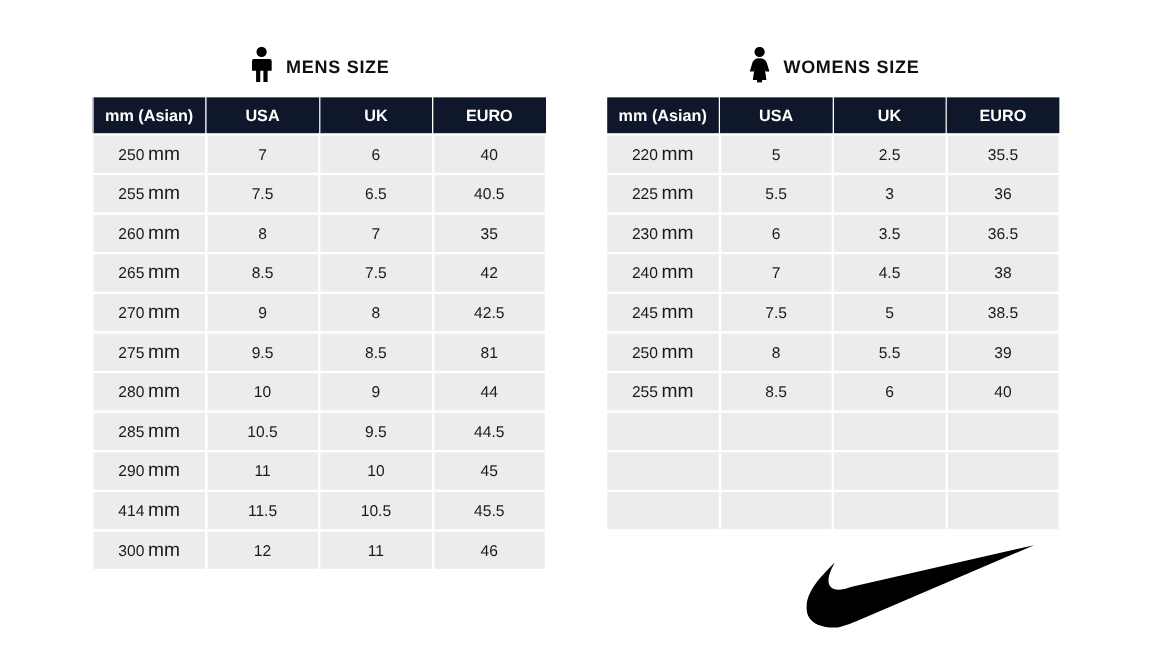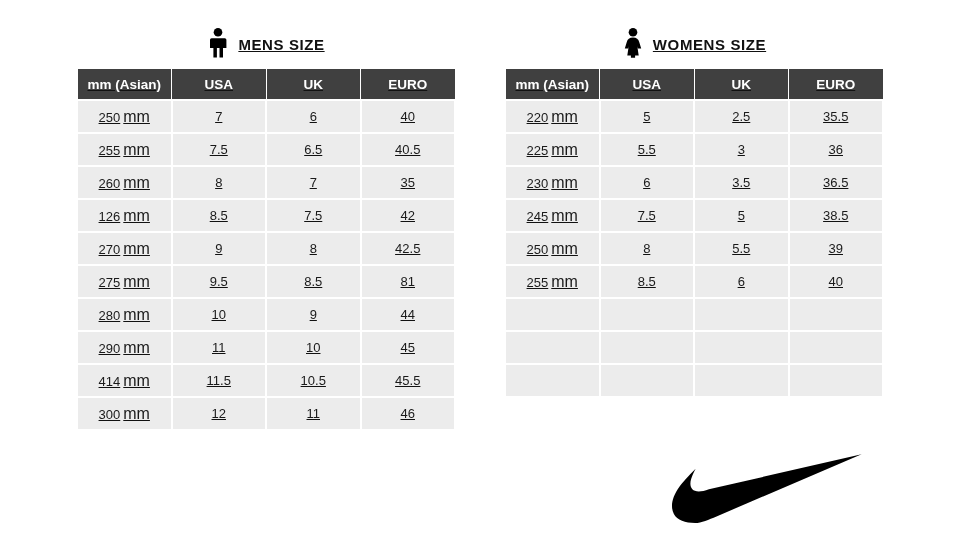--- a/index.html
+++ b/index.html
@@ -15,22 +15,21 @@
     overflow: hidden;
   }
   .page {
     position: relative;
     width: 960px;
     height: 540px;
     box-sizing: border-box;
     display: flex;
     justify-content: center;
     gap: 48px;
-    padding-top: 24px;
-    text-decoration: underline;
+    padding-top: 36px;
   }
   .panel {
     width: 380px;
     position: relative;
   }
   .panel-header {
     display: flex;
     align-items: center;
     justify-content: center;
     gap: 9px;
@@ -46,21 +45,21 @@
     display: inline-block;
     line-height: 1;
   }
   table.size-table {
     border-collapse: collapse;
     width: 380px;
     table-layout: fixed;
     margin-top: 4px;
   }
   table.size-table thead th {
-    background: #404040;
+    background: #0f172a;
     color: #ffffff;
     font-size: 13.5px;
     font-weight: 700;
     height: 30px;
     padding: 0;
     text-align: center;
     border: 1px solid #ffffff;
   }
   table.size-table tbody td {
     background: #ececec;
@@ -128,21 +127,21 @@
           <td>6.5</td>
           <td>40.5</td>
         </tr>
         <tr>
           <td class="first-col"><span>260</span><span class="mm-unit">mm</span></td>
           <td>8</td>
           <td>7</td>
           <td>35</td>
         </tr>
         <tr>
-          <td class="first-col"><span>126</span><span class="mm-unit">mm</span></td>
+          <td class="first-col"><span>265</span><span class="mm-unit">mm</span></td>
           <td>8.5</td>
           <td>7.5</td>
           <td>42</td>
         </tr>
         <tr>
           <td class="first-col"><span>270</span><span class="mm-unit">mm</span></td>
           <td>9</td>
           <td>8</td>
           <td>42.5</td>
         </tr>
@@ -150,20 +149,26 @@
           <td class="first-col"><span>275</span><span class="mm-unit">mm</span></td>
           <td>9.5</td>
           <td>8.5</td>
           <td>81</td>
         </tr>
         <tr>
           <td class="first-col"><span>280</span><span class="mm-unit">mm</span></td>
           <td>10</td>
           <td>9</td>
           <td>44</td>
+        </tr>
+        <tr>
+          <td class="first-col"><span>285</span><span class="mm-unit">mm</span></td>
+          <td>10.5</td>
+          <td>9.5</td>
+          <td>44.5</td>
         </tr>
         <tr>
           <td class="first-col"><span>290</span><span class="mm-unit">mm</span></td>
           <td>11</td>
           <td>10</td>
           <td>45</td>
         </tr>
         <tr>
           <td class="first-col"><span>414</span><span class="mm-unit">mm</span></td>
           <td>11.5</td>
@@ -213,20 +218,26 @@
           <td>3</td>
           <td>36</td>
         </tr>
         <tr>
           <td class="first-col"><span>230</span><span class="mm-unit">mm</span></td>
           <td>6</td>
           <td>3.5</td>
           <td>36.5</td>
         </tr>
         <tr>
+          <td class="first-col"><span>240</span><span class="mm-unit">mm</span></td>
+          <td>7</td>
+          <td>4.5</td>
+          <td>38</td>
+        </tr>
+        <tr>
           <td class="first-col"><span>245</span><span class="mm-unit">mm</span></td>
           <td>7.5</td>
           <td>5</td>
           <td>38.5</td>
         </tr>
         <tr>
           <td class="first-col"><span>250</span><span class="mm-unit">mm</span></td>
           <td>8</td>
           <td>5.5</td>
           <td>39</td>

